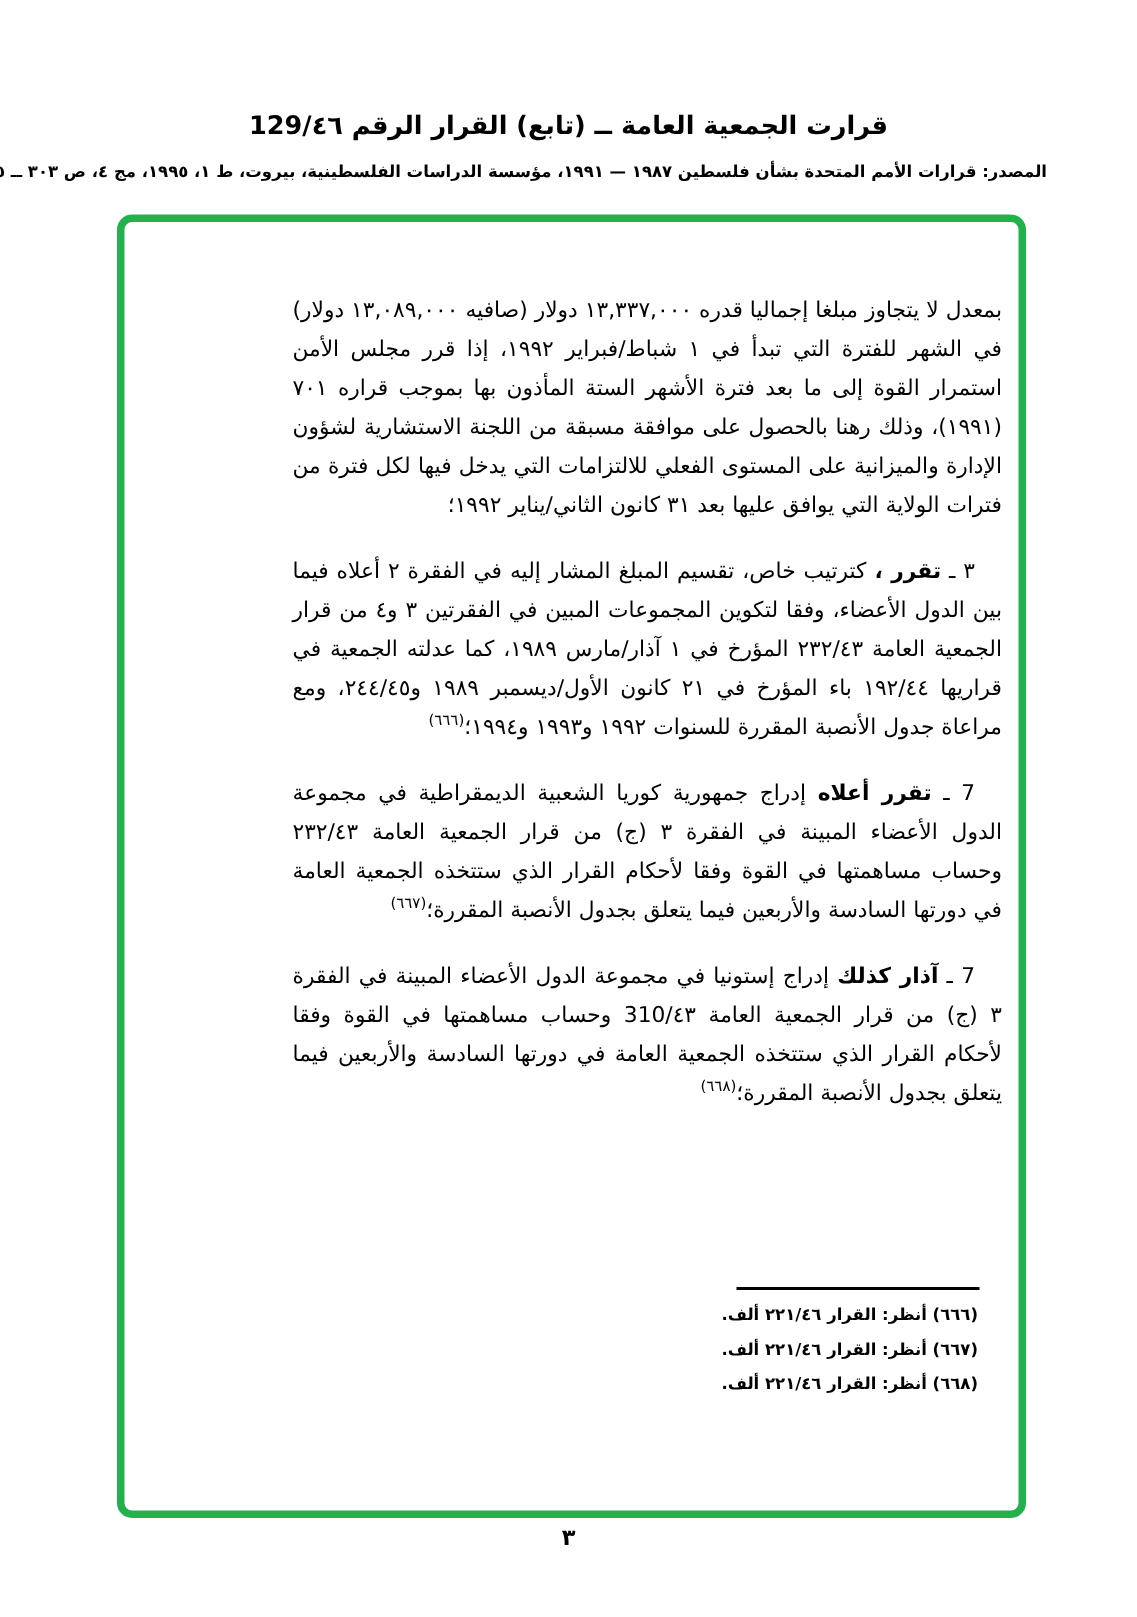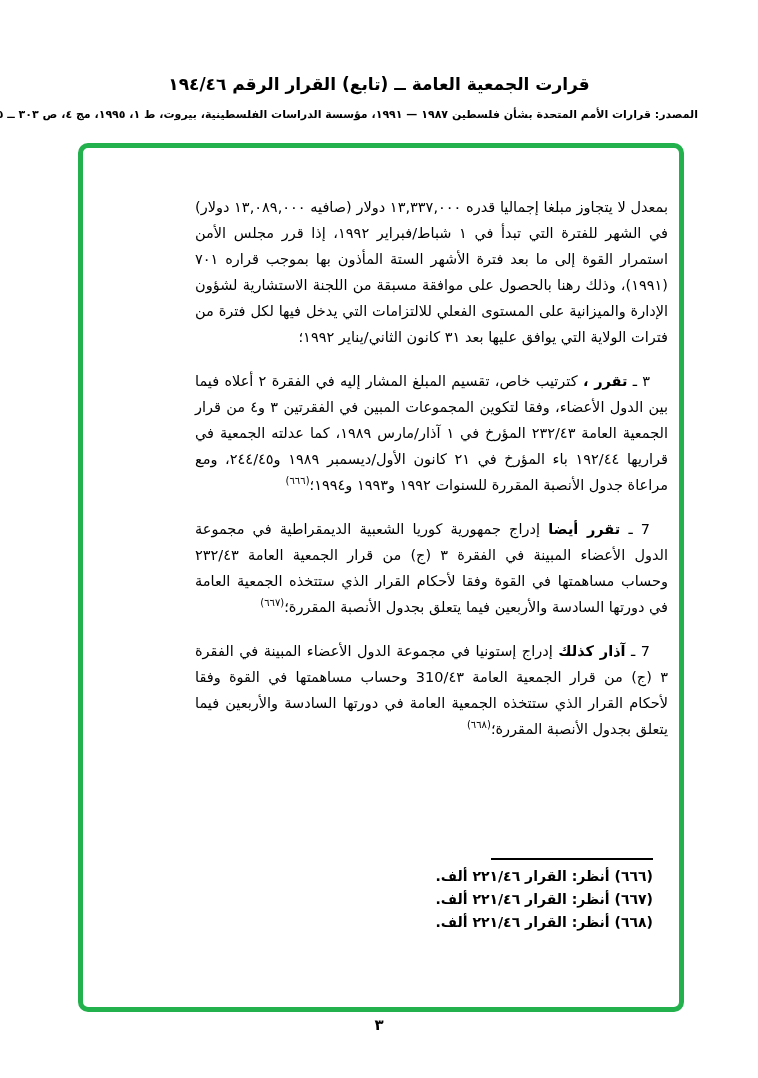--- a/index.html
+++ b/index.html
@@ -50,49 +50,49 @@
     direction: rtl;
   }
   .fn-rule {
     width: 162px; height: 0;
     border-top: 2px solid #000;
     margin-left: auto; margin-right: 0;
     margin-bottom: 5px;
   }
   .fn {
     direction: rtl; text-align: left;
-    font-size: 14px; font-weight: bold;
+    font-size: 11px; font-weight: bold;
     line-height: 23px;
     white-space: nowrap;
   }
 
   .pageno {
     position: absolute; top: 1016px; left: 0; right: 0;
     text-align: center;
     font-size: 15px; font-weight: bold;
   }
 </style>
 </head>
 <body>
 
 <div class="page">
 
-  <div class="title">قرارت الجمعية العامة ــ (تابع) القرار الرقم ١٩٤/٤٦</div>
+  <div class="title">قرارت الجمعية العامة ــ (تابع) القرار الرقم 129/٤٦</div>
 
   <div class="source">المصدر: قرارات الأمم المتحدة بشأن فلسطين ١٩٨٧ — ١٩٩١، مؤسسة الدراسات الفلسطينية، بيروت، ط ١، ١٩٩٥، مج ٤، ص ٣٠٣ ــ ٣٠٥*</div>
 
   <div class="green-box" style="border-color: rgb(34, 177, 76);">
 
     <div class="content">
 
       <p class="para"><span>بمعدل لا يتجاوز مبلغا إجماليا قدره ١٣,٣٣٧,٠٠٠ دولار (صافيه ١٣,٠٨٩,٠٠٠ دولار) في الشهر للفترة التي تبدأ في ١ شباط/فبراير ١٩٩٢، إذا قرر مجلس الأمن استمرار القوة إلى ما بعد فترة الأشهر الستة المأذون بها بموجب قراره ٧٠١ (١٩٩١)، وذلك رهنا بالحصول على موافقة مسبقة من اللجنة الاستشارية لشؤون الإدارة والميزانية على المستوى الفعلي للالتزامات التي يدخل فيها لكل فترة من فترات الولاية التي يوافق عليها بعد ٣١ كانون الثاني/يناير ١٩٩٢؛</span></p>
 
       <p class="para numbered"><span class="pnum">٣ ـ</span> <span class="lead">تقرر ،</span> <span>كترتيب خاص، تقسيم المبلغ المشار إليه في الفقرة ٢ أعلاه فيما بين الدول الأعضاء، وفقا لتكوين المجموعات المبين في الفقرتين ٣ و٤ من قرار الجمعية العامة ٢٣٢/٤٣ المؤرخ في ١ آذار/مارس ١٩٨٩، كما عدلته الجمعية في قراريها ١٩٢/٤٤ باء المؤرخ في ٢١ كانون الأول/ديسمبر ١٩٨٩ و٢٤٤/٤٥، ومع مراعاة جدول الأنصبة المقررة للسنوات ١٩٩٢ و١٩٩٣ و١٩٩٤؛</span><sup class="fnref">(٦٦٦)</sup></p>
 
-      <p class="para numbered"><span class="pnum">7 ـ</span> <span class="lead">تقرر أيضا</span> <span>إدراج جمهورية كوريا الشعبية الديمقراطية في مجموعة الدول الأعضاء المبينة في الفقرة ٣ (ج) من قرار الجمعية العامة ٢٣٢/٤٣ وحساب مساهمتها في القوة وفقا لأحكام القرار الذي ستتخذه الجمعية العامة في دورتها السادسة والأربعين فيما يتعلق بجدول الأنصبة المقررة؛</span><sup class="fnref">(٦٦٧)</sup></p>
+      <p class="para numbered"><span class="pnum">7 ـ</span> <span class="lead">تقرر أعلاه</span> <span>إدراج جمهورية كوريا الشعبية الديمقراطية في مجموعة الدول الأعضاء المبينة في الفقرة ٣ (ج) من قرار الجمعية العامة ٢٣٢/٤٣ وحساب مساهمتها في القوة وفقا لأحكام القرار الذي ستتخذه الجمعية العامة في دورتها السادسة والأربعين فيما يتعلق بجدول الأنصبة المقررة؛</span><sup class="fnref">(٦٦٧)</sup></p>
 
       <p class="para numbered"><span class="pnum">7 ـ</span> <span class="lead">آذار كذلك</span> <span>إدراج إستونيا في مجموعة الدول الأعضاء المبينة في الفقرة ٣ (ج) من قرار الجمعية العامة 310/٤٣ وحساب مساهمتها في القوة وفقا لأحكام القرار الذي ستتخذه الجمعية العامة في دورتها السادسة والأربعين فيما يتعلق بجدول الأنصبة المقررة؛</span><sup class="fnref">(٦٦٨)</sup></p>
 
     </div>
 
     <div class="footnotes">
       <div class="fn-rule"></div>
       <div class="fn"><span>(٦٦٦)</span> <span>أنظر: القرار ٢٢١/٤٦ ألف.</span></div>
       <div class="fn"><span>(٦٦٧)</span> <span>أنظر: القرار ٢٢١/٤٦ ألف.</span></div>
       <div class="fn"><span>(٦٦٨)</span> <span>أنظر: القرار ٢٢١/٤٦ ألف.</span></div>

